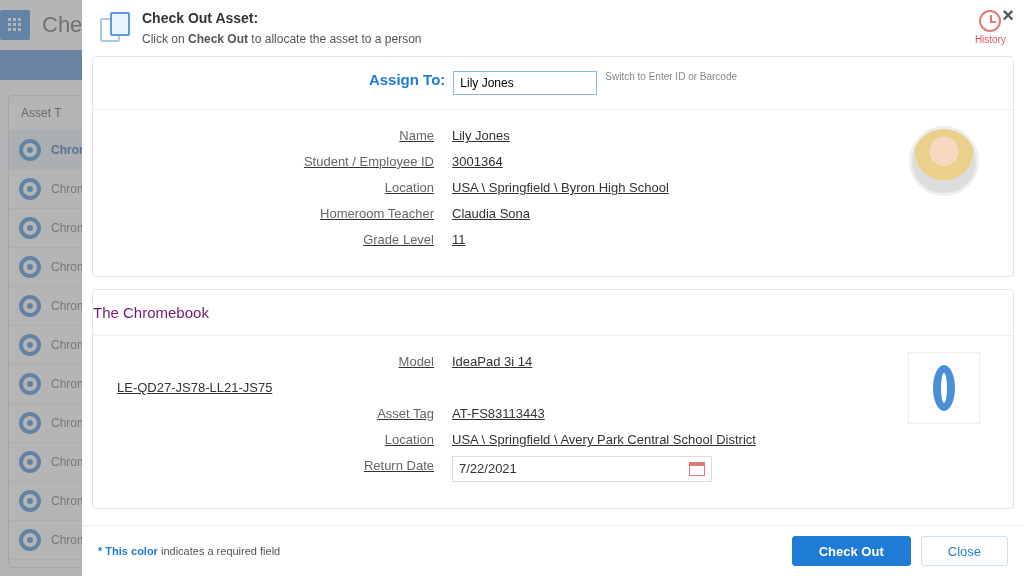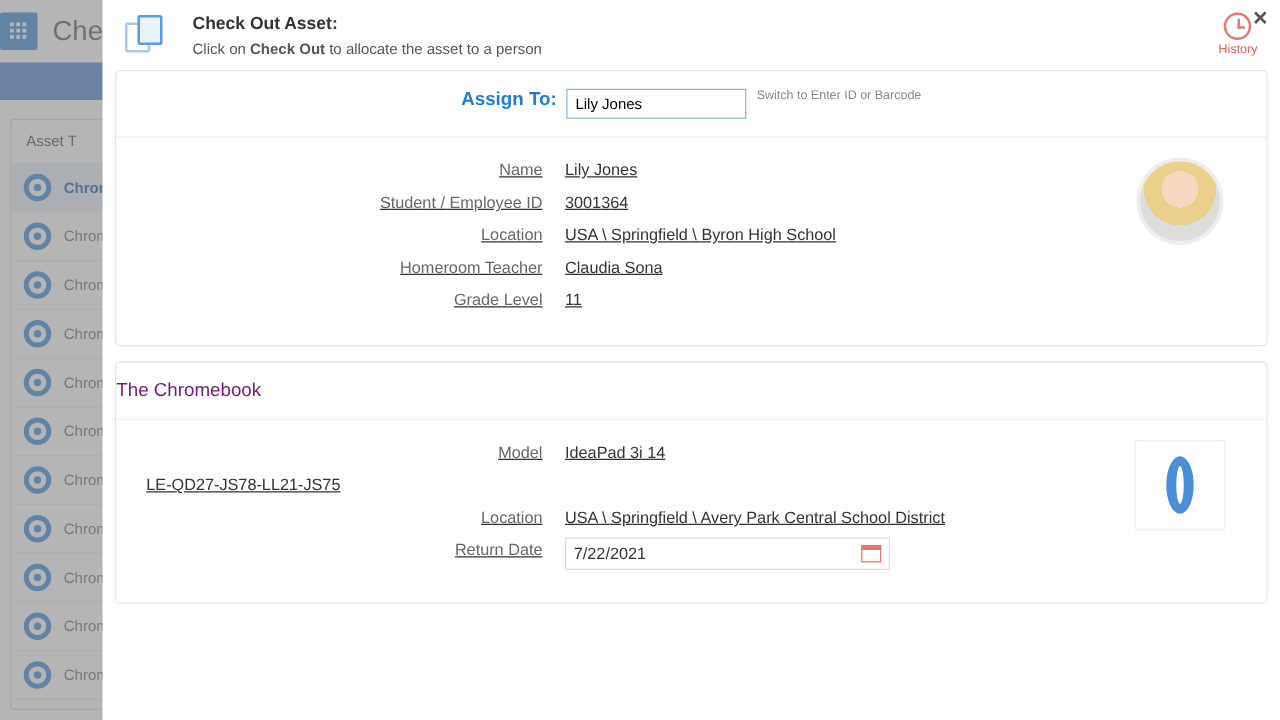--- a/index.html
+++ b/index.html
@@ -13,21 +13,21 @@
   .bg-bluebar { position:absolute; top:50px; left:0; right:0; height:30px; background:#5b8fd6; }
   .bg-panel { position:absolute; top:95px; left:8px; width:170px; bottom:8px; border:1px solid #ddd; background:#fff; border-radius:4px; }
   .bg-colhead { padding:10px 12px; border-bottom:1px solid #eee; color:#555; font-size:12px;}
   .bg-row { display:flex; align-items:center; gap:10px; padding:8px 10px; border-bottom:1px solid #f0f0f0; color:#777; font-size:12px;}
   .bg-row.selected { background:#e8f1fb; color:#2a6bb3; font-weight:bold;}
   .bg-chrome { width:22px; height:22px; border-radius:50%; border:4px solid #4a90d9; background:#fff; position:relative; flex:0 0 22px;}
   .bg-chrome::after{content:"";position:absolute;inset:4px;border-radius:50%;background:#4a90d9;}
   
   .modal { position:absolute; left:82px; top:0; right:0; bottom:0; background:#fff; z-index:10; display:flex; flex-direction:column;}
   .modal-close { position:absolute; top:4px; right:10px; font-size:20px; color:#555; cursor:pointer; font-weight:bold;}
-  .modal-header { display:flex; align-items:flex-start; padding:10px 18px 8px 18px; gap:18px;}
+  .modal-header { display:flex; align-items:flex-start; padding:10px 18px 8px 18px; gap:6px;}
   .mh-icon { width:36px; height:36px; position:relative; margin-top:2px;}
   .mh-icon .r1{position:absolute;left:0;top:6px;width:20px;height:24px;border:2px solid #aac7e6;background:#fff;border-radius:2px;}
   .mh-icon .r2{position:absolute;left:10px;top:0;width:20px;height:24px;border:2px solid #5b9bdc;background:#eaf3fc;border-radius:2px;}
   .mh-text h2{font-size:14px;font-weight:bold;color:#333;margin-bottom:6px;}
   .mh-text p{font-size:12px;color:#555;}
   .mh-text p b{font-weight:bold;}
   .history { margin-left:auto; text-align:center; color:#e05a5a; font-size:10px; cursor:pointer;}
   .history .hicon{width:22px;height:22px;border:2px solid #e37a7a;border-radius:50%;margin:0 auto 2px;position:relative;}
   .history .hicon::before{content:"";position:absolute;left:9px;top:3px;width:2px;height:8px;background:#e37a7a;}
   .history .hicon::after{content:"";position:absolute;left:9px;top:9px;width:6px;height:2px;background:#e37a7a;}
@@ -195,20 +195,24 @@
       <div class="details">
         <div class="kvcol">
           <div class="kv">
               <span class="k">Model</span>
               <span class="v">IdeaPad 3i 14</span>
             </div>
           <div class="kv">
               <span class="v">LE-QD27-JS78-LL21-JS75</span>
             </div>
           <div class="kv">
+              <span class="k">Asset Tag</span>
+              <span class="v">AT-FS83113443</span>
+            </div>
+          <div class="kv">
               <span class="k">Location</span>
               <span class="v">USA \ Springfield \ Avery Park Central School District</span>
             </div>
           <div class="kv">
             <span class="k">Return Date</span>
             <span class="v">
               <span class="date-field">
                 <span>7/22/2021</span>
                 <span class="cal-icon"></span>
               </span>
@@ -217,13 +221,22 @@
         </div>
         <div class="avatar-wrap">
           <div class="asset-pic">
             <span class="bg-chrome"></span>
           </div>
         </div>
       </div>
     </div>
   </div>
 
+  <div class="modal-footer">
+    <span class="req-note">
+      <span class="star">* </span><span class="blue">This color</span><span> indicates a required field</span>
+    </span>
+    <div class="footer-btns">
+      <button class="btn btn-primary">Check Out</button>
+      <button class="btn btn-secondary">Close</button>
+    </div>
+  </div>
 </div>
 
 </body></html>

